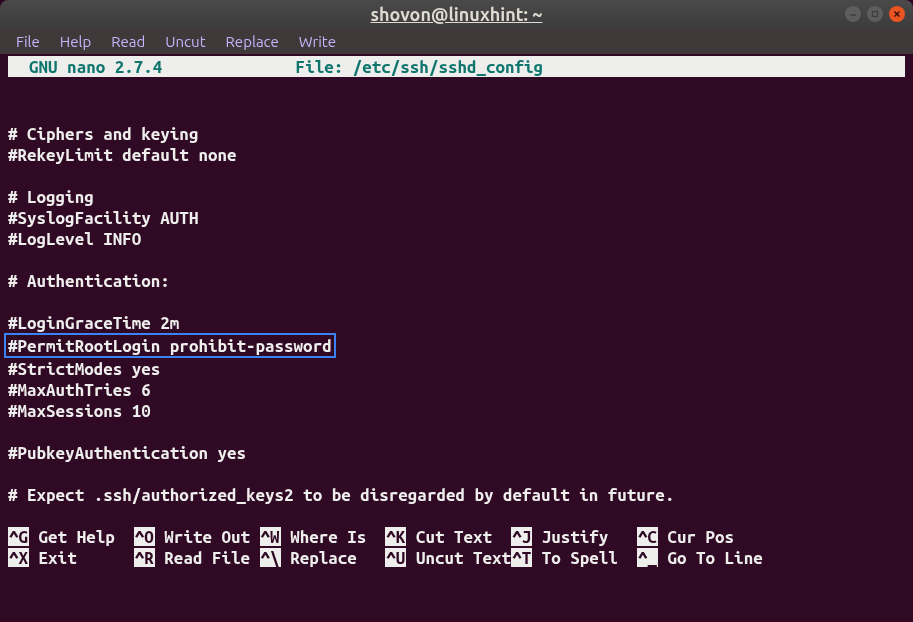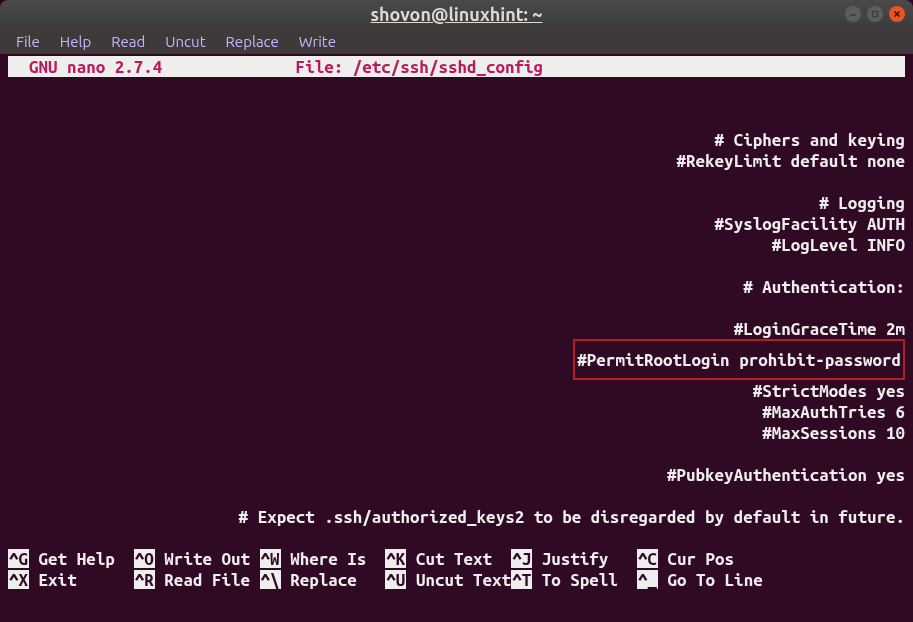--- a/index.html
+++ b/index.html
@@ -76,43 +76,42 @@
       font-family: "Ubuntu Mono", "DejaVu Sans Mono", monospace;
       font-size: 17px;
       line-height: 21px;
       color: #eeeeec;
       font-weight: bold;
       white-space: pre;
       overflow: hidden;
     }
     .nano-header {
       background: #eeeeec;
-      color: #be185d;
+      color: #0f766e;
       display: block;
       padding: 0 2px;
-      margin-bottom: 10px;
+      margin-bottom: 4px;
     }
     .highlight-box {
-      border: 2px solid #b91c1c;
+      border: 2px solid #3b82f6;
       display: inline-block;
-      padding: 8px 2px;
+      padding: 0 2px;
       margin-left: -4px;
     }
     .nano-footer {
       display: block;
     }
     .shortcut-key {
       background: #eeeeec;
       color: #300a24;
       padding: 0 1px;
     }
     .content-line {
       display: block;
       min-height: 21px;
-      text-align: right;
     }
   </style>
 </head>
 <body>
 
 <div class="window">
   <div class="titlebar">
     <span class="titlebar-text">shovon@linuxhint: ~</span>
     <div class="window-controls">
       <div class="control-btn btn-min">

